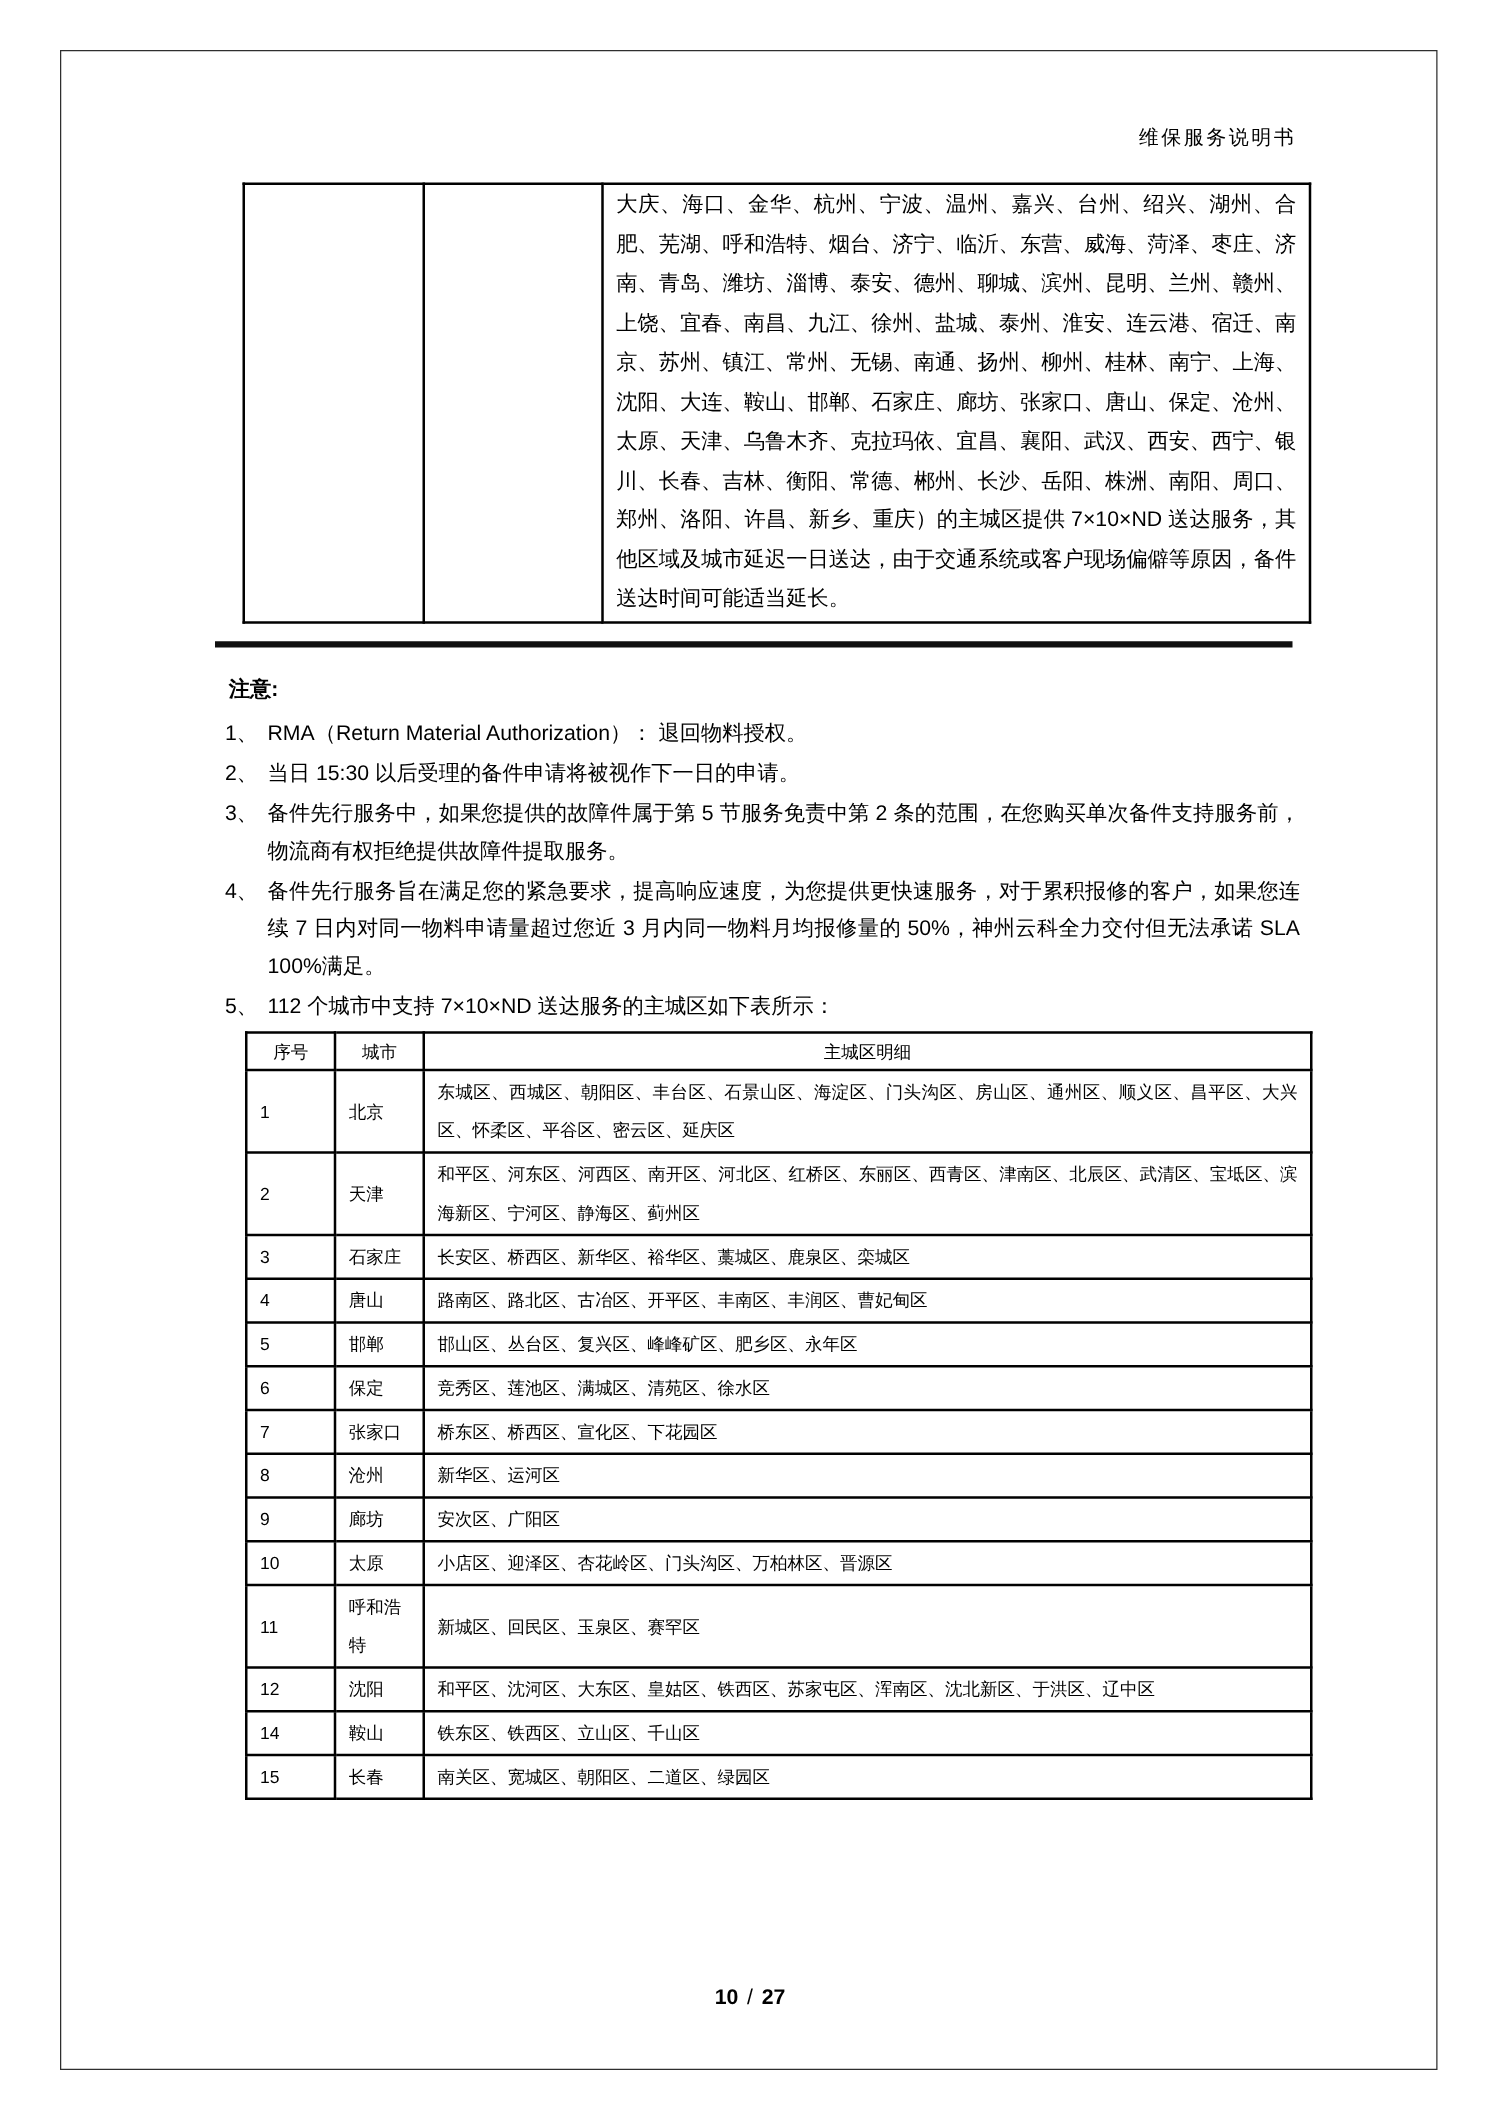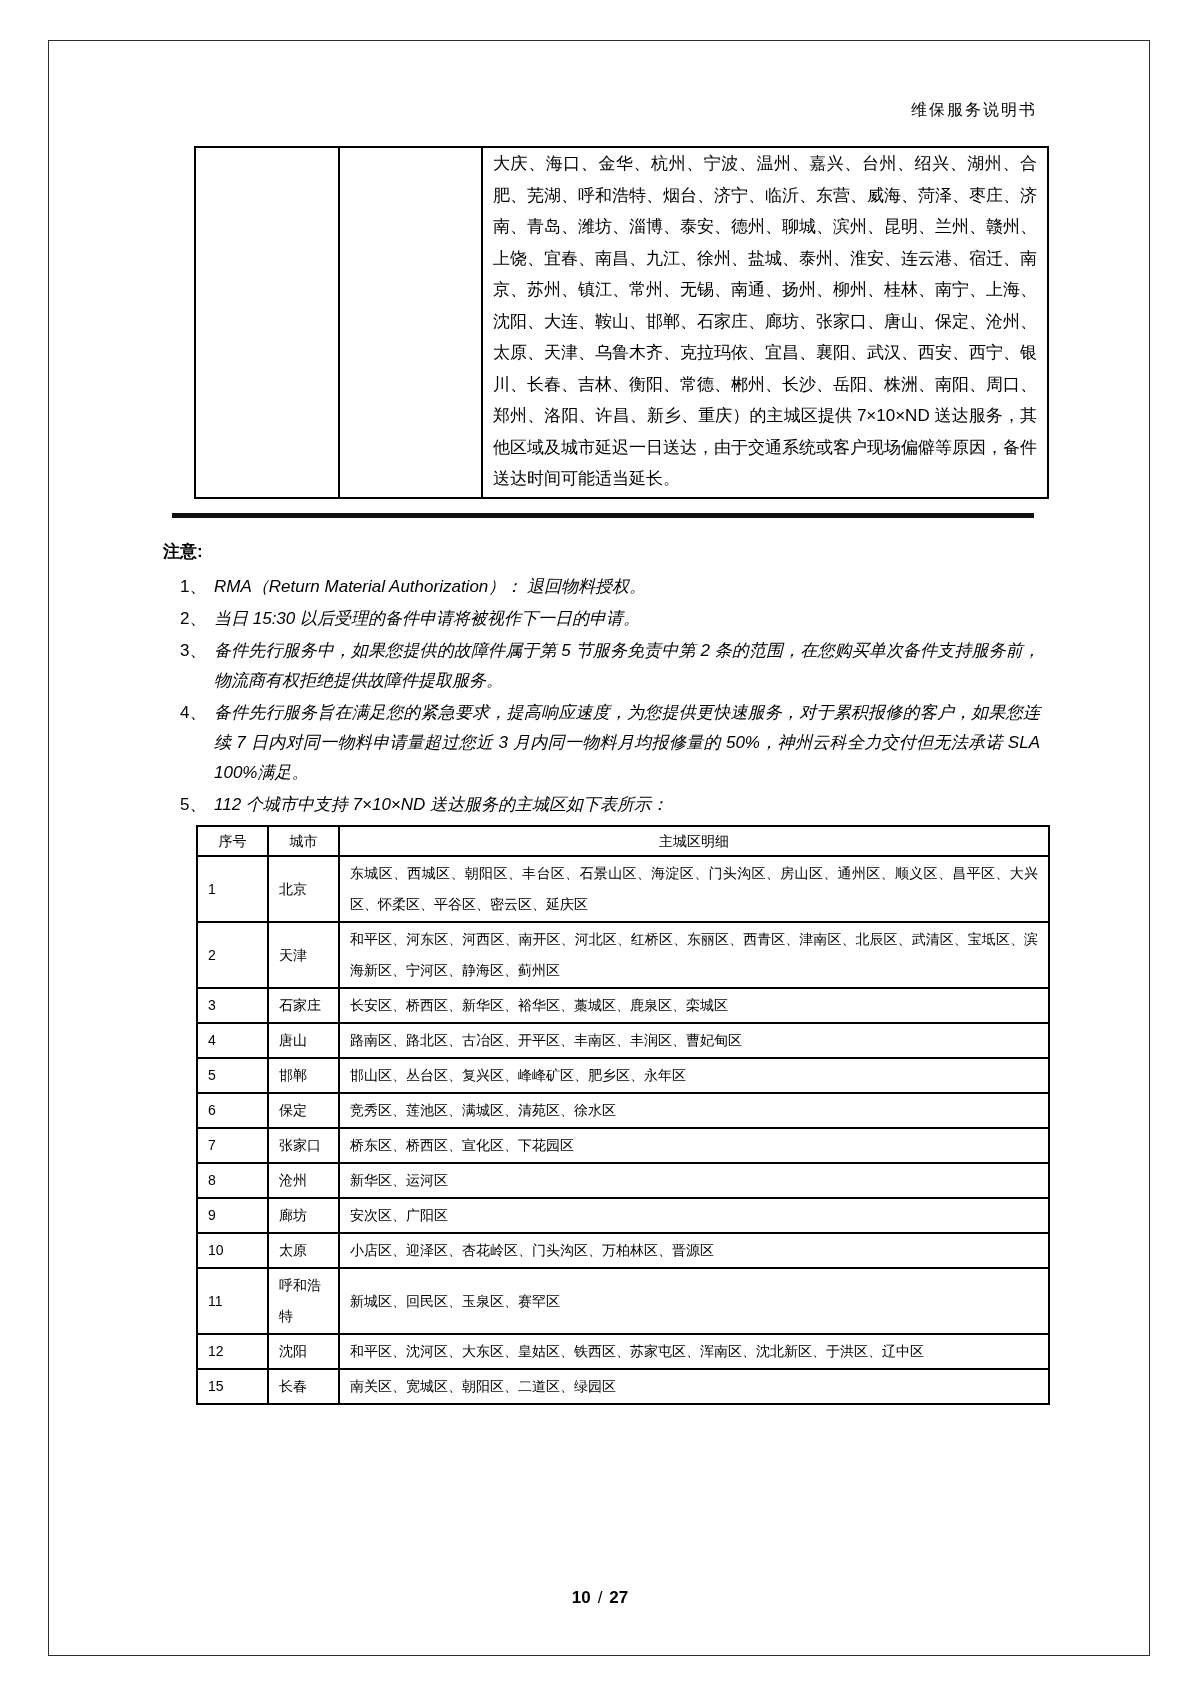--- a/index.html
+++ b/index.html
@@ -69,30 +69,31 @@
   .notes {
     position: absolute;
     top: 537px;
     left: 163px;
     width: 877px;
     font-size: 17px;
   }
   .notes-heading {
     font-weight: bold;
     line-height: 30px;
+    margin-left: 20px;
   }
   .note-item {
     display: flex;
     margin-top: 2px;
     line-height: 30px;
     padding-left: 17px;
   }
   .note-item.first { margin-top: 5px; }
   .note-num { flex: 0 0 34px; }
-  .note-text { flex: 1; text-align: justify; font-style: italic; }
+  .note-text { flex: 1; text-align: justify; }
   
   .table2 {
     position: absolute;
     top: 825px;
     left: 196px;
     width: 852px;
     border-collapse: collapse;
     table-layout: fixed;
     font-size: 14px;
   }
@@ -237,20 +238,25 @@
       <td class="no-cell">11</td>
       <td class="city-cell">呼和浩特</td>
       <td class="d-cell">新城区、回民区、玉泉区、赛罕区</td>
     </tr>
     <tr>
       <td class="no-cell">12</td>
       <td class="city-cell">沈阳</td>
       <td class="d-cell">和平区、沈河区、大东区、皇姑区、铁西区、苏家屯区、浑南区、沈北新区、于洪区、辽中区</td>
     </tr>
     <tr>
+      <td class="no-cell">14</td>
+      <td class="city-cell">鞍山</td>
+      <td class="d-cell">铁东区、铁西区、立山区、千山区</td>
+    </tr>
+    <tr>
       <td class="no-cell">15</td>
       <td class="city-cell">长春</td>
       <td class="d-cell">南关区、宽城区、朝阳区、二道区、绿园区</td>
     </tr>
   </tbody>
 </table>
 
 <div class="footer">
   <span class="num">10</span><span class="sep">/</span><span class="num">27</span>
 </div>

